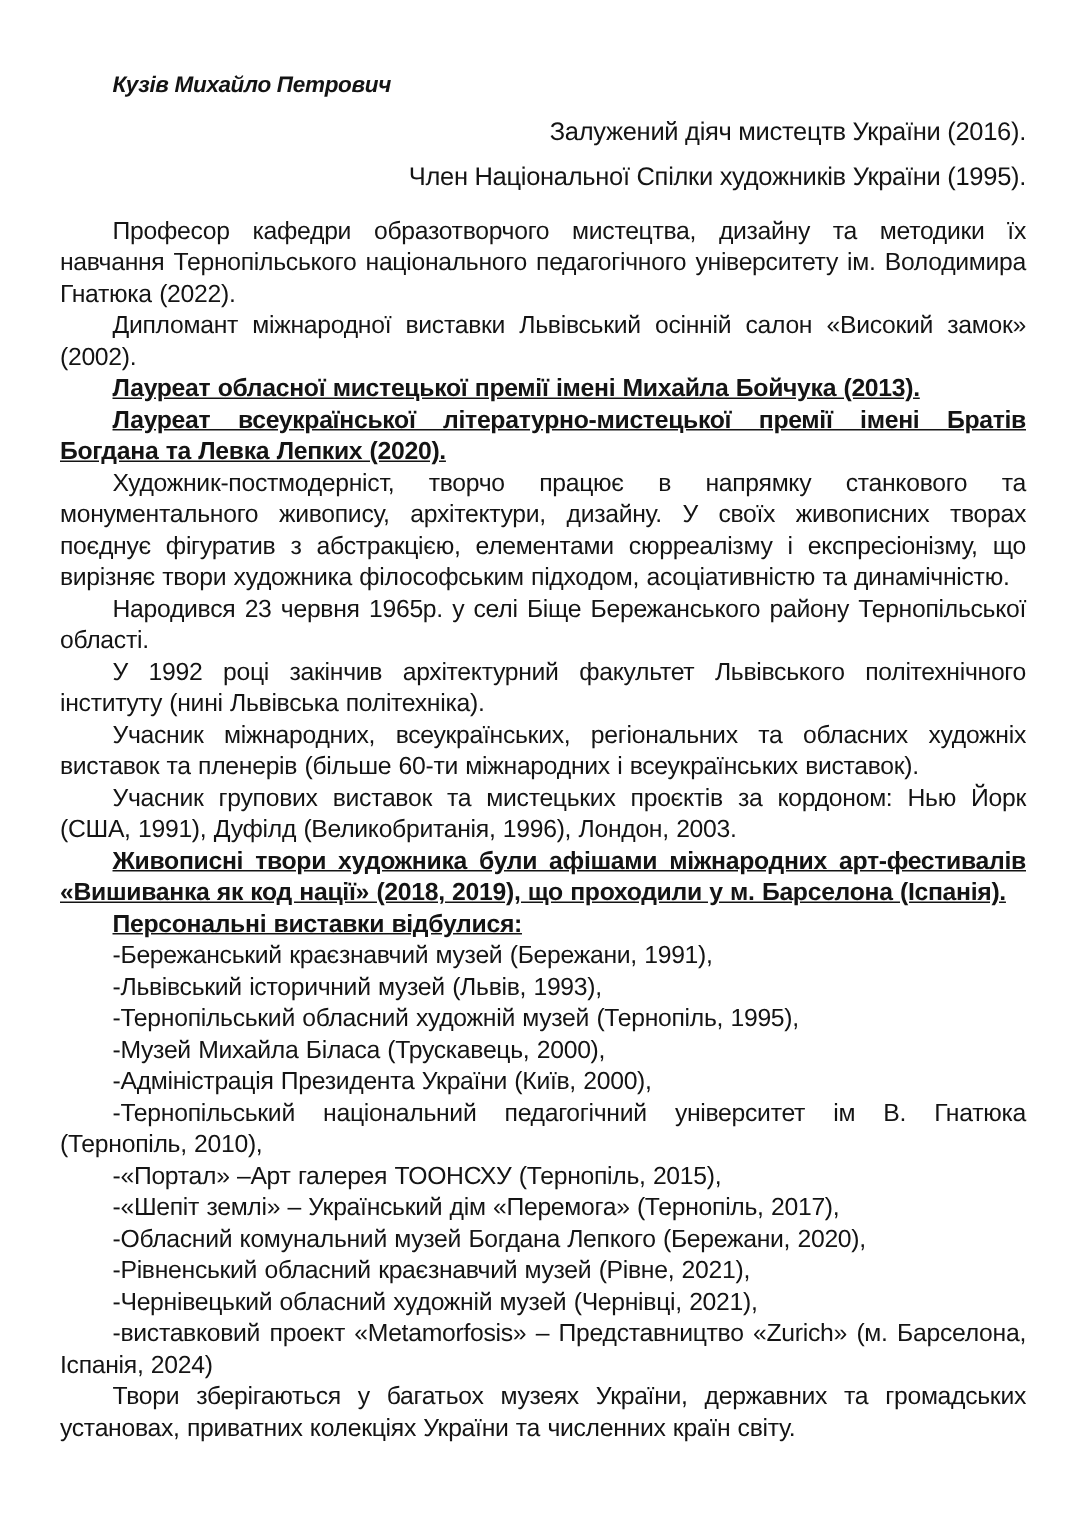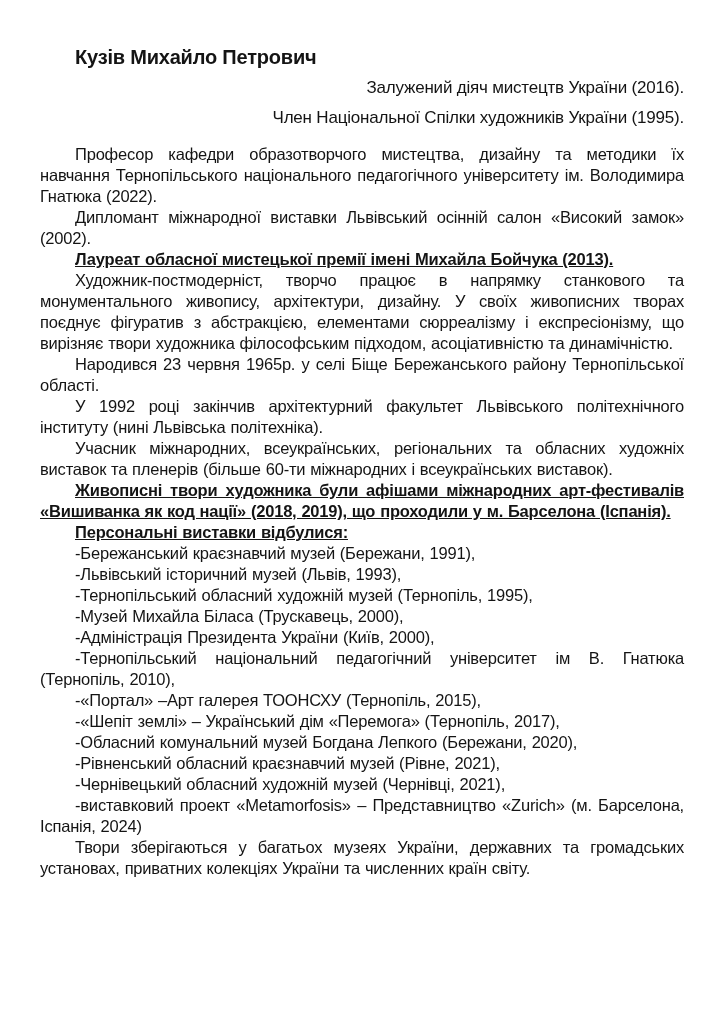--- a/index.html
+++ b/index.html
@@ -18,26 +18,27 @@
     overflow: hidden;
     box-sizing: border-box;
   }
   .content {
     position: absolute;
     top: 46px;
     left: 40px;
     right: 40px;
   }
   .doc-title {
-    font-size: 20px;
+    font-size: 15px;
     font-weight: 700;
     line-height: 22px;
     margin: 0 0 9px 0;
     padding-left: 35px;
     letter-spacing: -0.2px;
+    font-style: italic;
   }
   .cred {
     font-size: 17px;
     font-weight: 400;
     line-height: 22px;
     margin: 0 0 8px 0;
     padding-left: 35px;
     letter-spacing: -0.2px;
     text-align: right;
   }
@@ -63,24 +64,26 @@
 
 <div class="page">
   <div class="content">
     <h1 class="doc-title">Кузів Михайло Петрович</h1>
     <p class="cred">Залужений діяч мистецтв України (2016).</p>
     <p class="cred">Член Національної Спілки художників України (1995).</p>
     <div class="body-block" id="body-block">
         <p class="para">Професор кафедри образотворчого мистецтва, дизайну та методики їх навчання Тернопільського національного педагогічного університету ім. Володимира Гнатюка (2022).</p>
         <p class="para">Дипломант міжнародної виставки Львівський осінній салон «Високий замок» (2002).</p>
         <p class="para bold">Лауреат обласної мистецької премії імені Михайла Бойчука (2013).</p>
+        <p class="para bold">Лауреат всеукраїнської літературно-мистецької премії імені Братів Богдана та Левка Лепких (2020).</p>
         <p class="para">Художник-постмодерніст, творчо працює в напрямку станкового та монументального живопису, архітектури, дизайну. У своїх живописних творах поєднує фігуратив з абстракцією, елементами сюрреалізму і експресіонізму, що вирізняє твори художника філософським підходом, асоціативністю та динамічністю.</p>
         <p class="para">Народився 23 червня 1965р. у селі Біще Бережанського району Тернопільської області.</p>
         <p class="para">У 1992 році закінчив архітектурний факультет Львівського політехнічного інституту (нині Львівська політехніка).</p>
         <p class="para">Учасник міжнародних, всеукраїнських, регіональних та обласних художніх виставок та пленерів (більше 60-ти міжнародних і всеукраїнських виставок).</p>
+        <p class="para">Учасник групових виставок та мистецьких проєктів за кордоном: Нью Йорк (США, 1991), Дуфілд (Великобританія, 1996), Лондон, 2003.</p>
         <p class="para bold">Живописні твори художника були афішами міжнародних арт-фестивалів «Вишиванка як код нації» (2018, 2019), що проходили у м. Барселона (Іспанія).</p>
         <p class="para bold">Персональні виставки відбулися:</p>
         <p class="para">-Бережанський краєзнавчий музей (Бережани, 1991),</p>
         <p class="para">-Львівський історичний музей (Львів, 1993),</p>
         <p class="para">-Тернопільський обласний художній музей (Тернопіль, 1995),</p>
         <p class="para">-Музей Михайла Біласа (Трускавець, 2000),</p>
         <p class="para">-Адміністрація Президента України (Київ, 2000),</p>
         <p class="para">-Тернопільський національний педагогічний університет ім В. Гнатюка (Тернопіль, 2010),</p>
         <p class="para">-«Портал» –Арт галерея ТООНСХУ (Тернопіль, 2015),</p>
         <p class="para">-«Шепіт землі» – Український дім «Перемога» (Тернопіль, 2017),</p>

